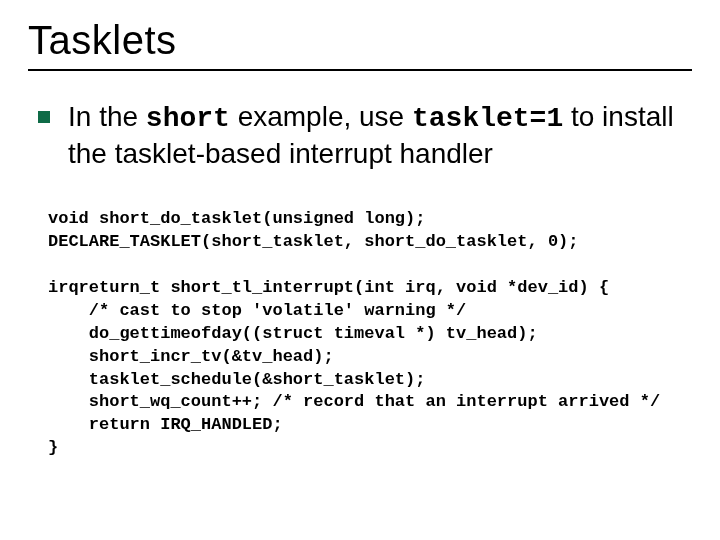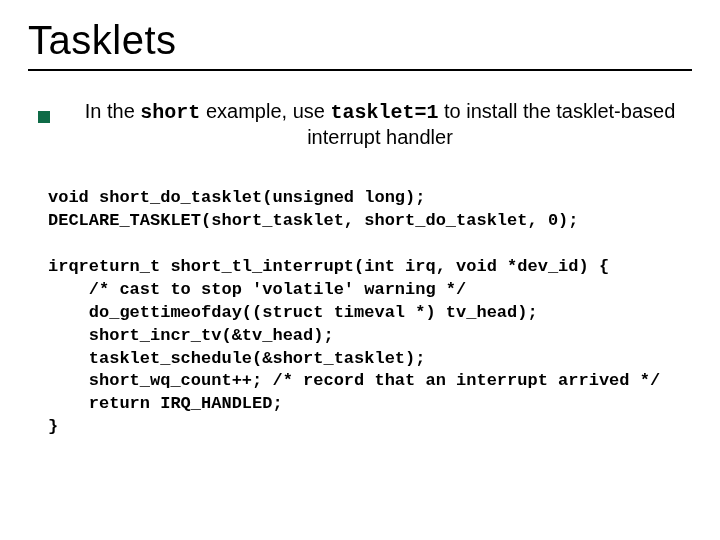--- a/index.html
+++ b/index.html
@@ -36,23 +36,22 @@
   }
   .bullet {
     width: 12px;
     height: 12px;
     background: #0f6b47;
     margin-top: 12px;
     margin-right: 18px;
     flex: 0 0 auto;
   }
   .bullet-text {
-    font-size: 20px;
+    font-size: 28px;
     line-height: 1.25;
-    text-align: center;
   }
   .mono-inline {
     font-family: "Courier New", Courier, monospace;
     font-weight: bold;
   }
   .code {
     font-family: "Courier New", Courier, monospace;
     font-weight: bold;
     font-size: 17px;
     line-height: 1.35;

